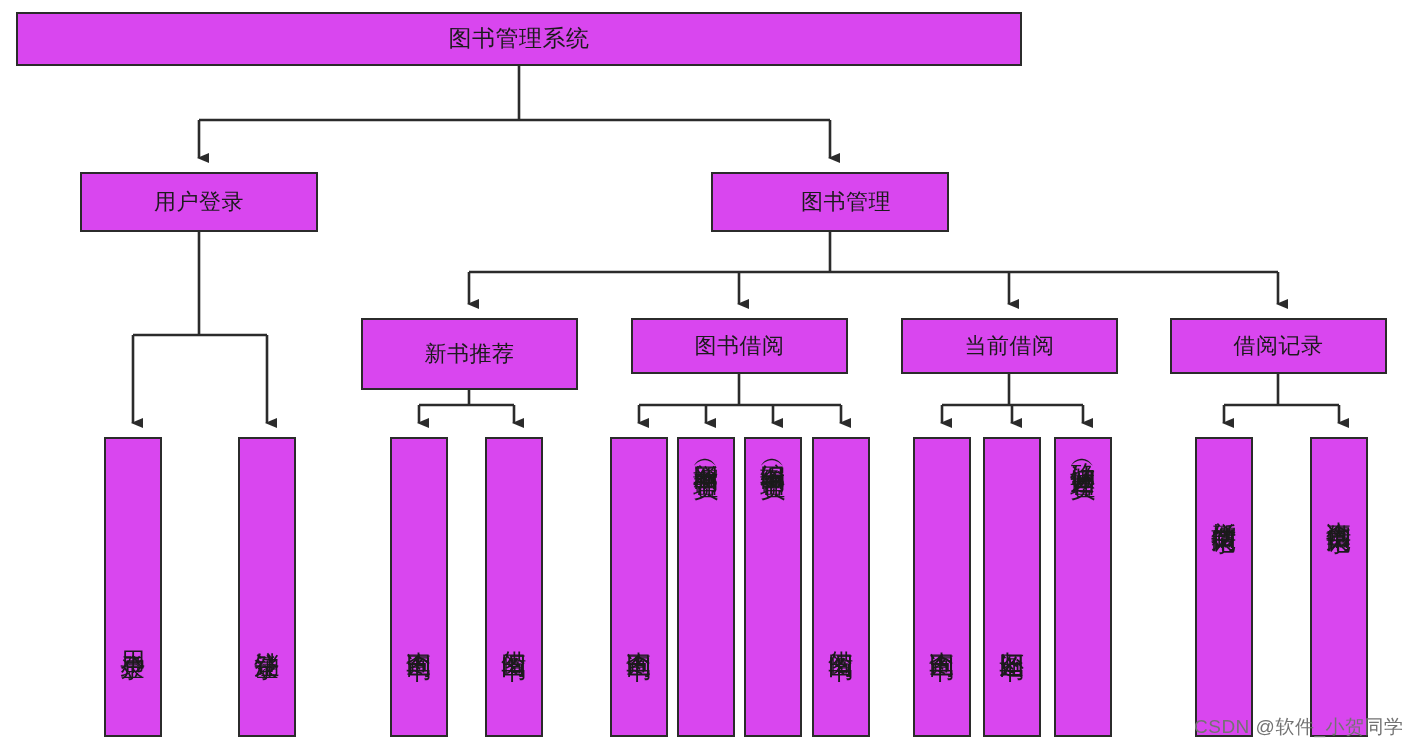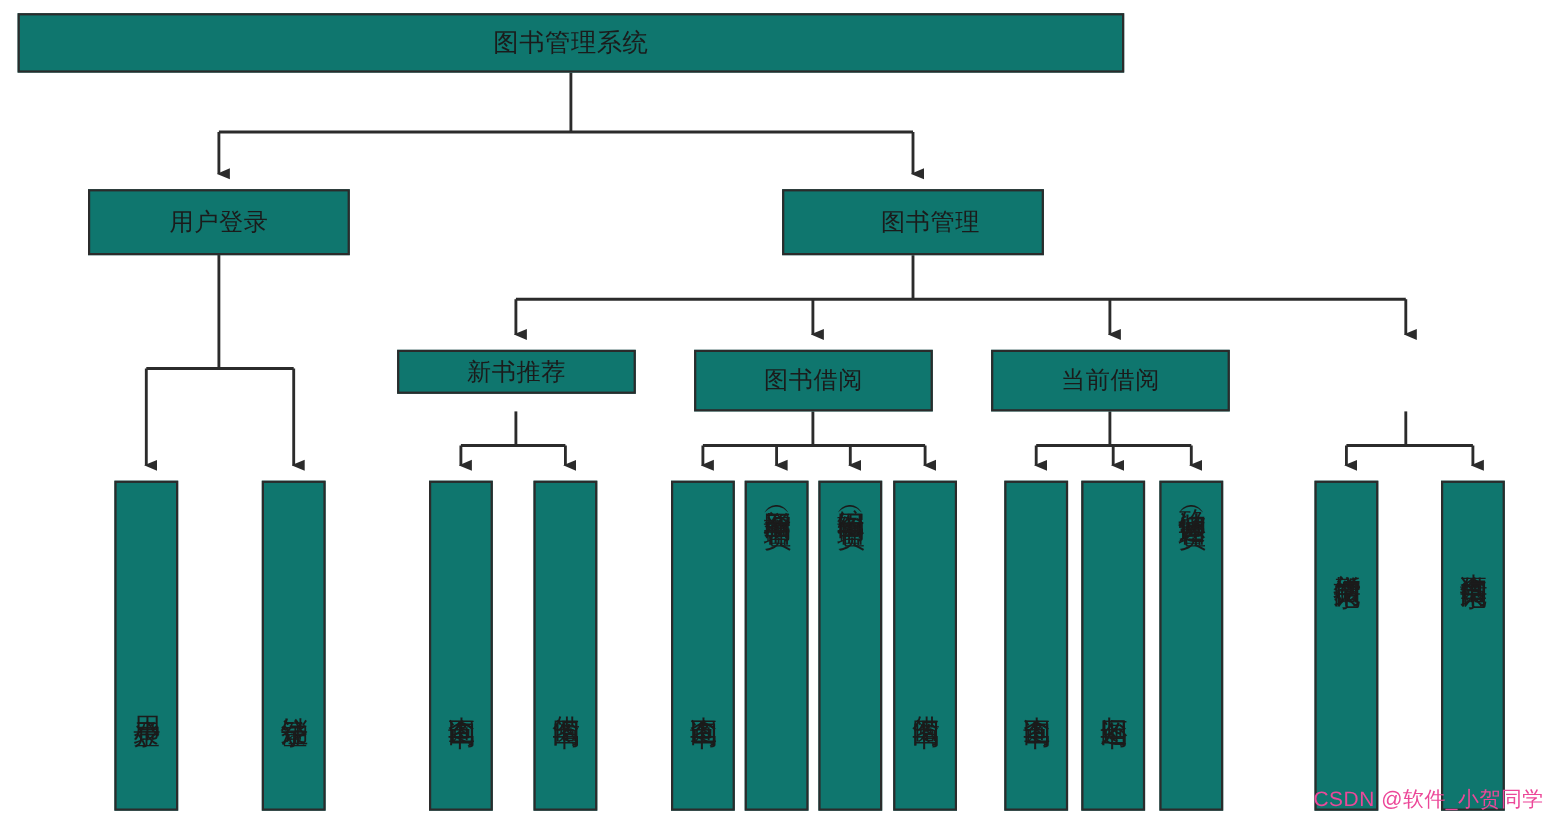--- a/index.html
+++ b/index.html
@@ -23,21 +23,21 @@
     left: 0;
     top: 0;
     width: 1405px;
     height: 747px;
     pointer-events: none;
   }
   .node {
     position: absolute;
     box-sizing: border-box;
     border: 2.5px solid #2b2b2b;
-    background: #0f766e;
+    background: #d946ef;
     color: #1b1b1b;
     display: flex;
     align-items: center;
     justify-content: center;
     z-index: 2;
   }
   .node .label {
     display: block;
     white-space: pre;
     letter-spacing: 0.5px;
@@ -77,21 +77,21 @@
   }
   .node.vert.anchor-mid {
     align-items: flex-start;
     padding-top: 62px;
   }
   #watermark {
     position: absolute;
     left: 1194px;
     top: 714px;
     font-size: 19px;
-    color: #ec4899;
+    color: #737373;
     white-space: nowrap;
     z-index: 5;
     letter-spacing: 0.5px;
   }
 </style>
 </head>
 <body>
 
 <div id="diagram">
 
@@ -149,29 +149,32 @@
     <span class="label">图书管理系统</span>
   </div>
 
   <div class="node horiz" style="left:80px; top:172px; width:238px; height:60px;">
     <span class="label">用户登录</span>
   </div>
   <div class="node horiz" style="left:711px; top:172px; width:238px; height:60px;padding-left:32px;">
     <span class="label">图书管理</span>
   </div>
 
-  <div class="node horiz" style="left:361px; top:318px; width:217px; height:40px;">
+  <div class="node horiz" style="left:361px; top:318px; width:217px; height:72px;">
     <span class="label">新书推荐</span>
   </div>
   <div class="node horiz" style="left:901px; top:318px; width:217px; height:56px;">
     <span class="label">当前借阅</span>
   </div>
   <div class="node horiz" style="left:631px; top:318px; width:217px; height:56px;">
     <span class="label">图书借阅</span>
   </div>
+  <div class="node horiz" style="left:1170px; top:318px; width:217px; height:56px;">
+    <span class="label">借阅记录</span>
+  </div>
 
   <div class="node vert anchor-bottom" style="left:104px; top:437px; width:58px; height:300px;">
     <span class="label">用户登录</span>
   </div>
   <div class="node vert anchor-bottom" style="left:238px; top:437px; width:58px; height:300px;">
     <span class="label">注销登录</span>
   </div>
 
   <div class="node vert anchor-bottom" style="left:390px; top:437px; width:58px; height:300px;">
     <span class="label">查询图书</span>

